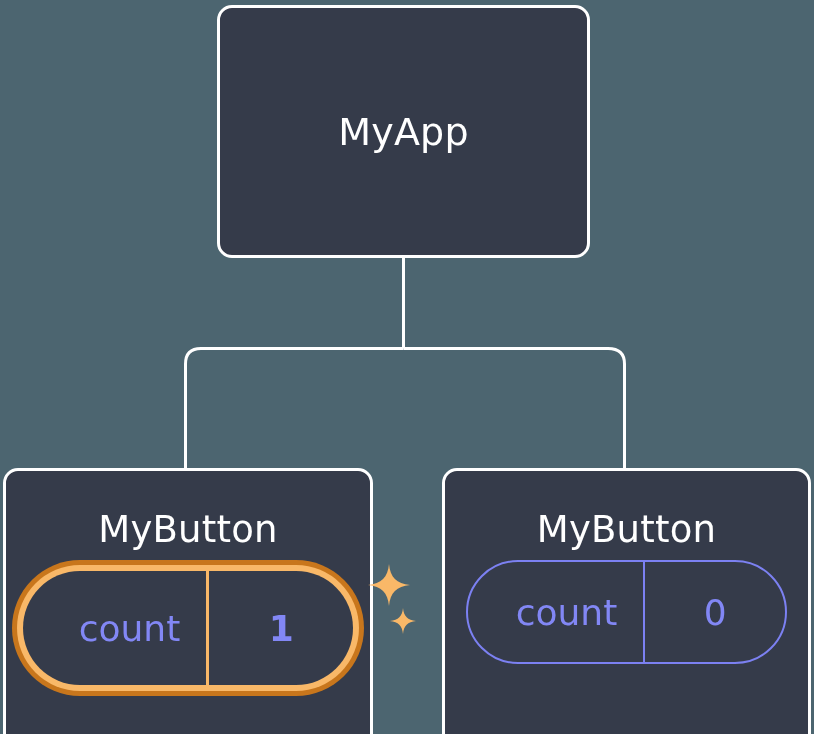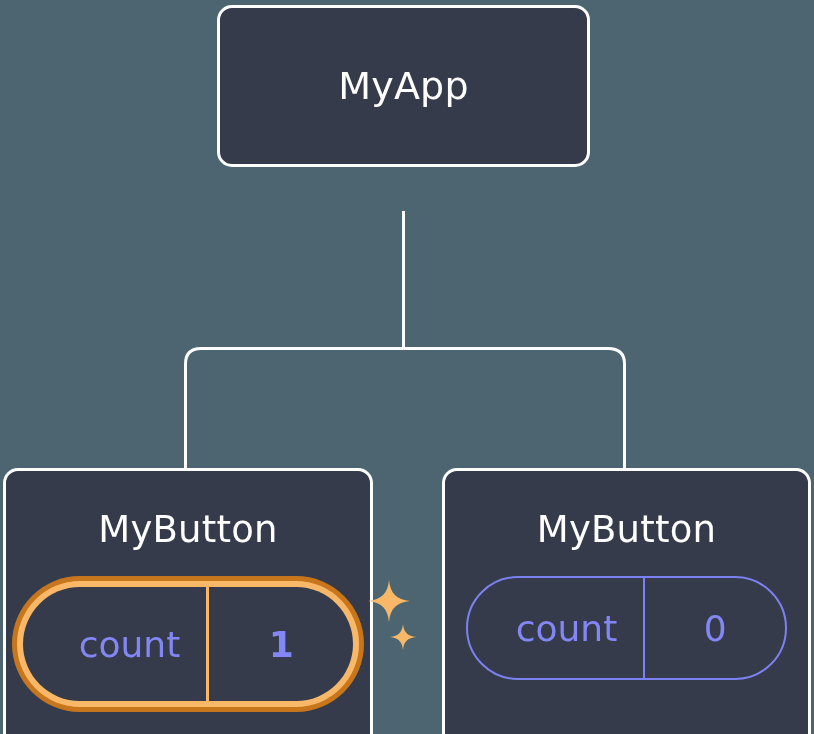--- a/index.html
+++ b/index.html
@@ -42,21 +42,21 @@
     border-radius: 15px;
     display: flex;
     flex-direction: column;
     align-items: center;
   }
 
   #node-app {
     left: 217px;
     top: 5px;
     width: 373px;
-    height: 162px;
+    height: 253px;
     justify-content: center;
   }
 
   #node-btn-left {
     left: 3px;
     top: 468px;
     width: 370px;
     height: 290px;
     padding-top: 40px;
   }
@@ -78,21 +78,21 @@
     white-space: nowrap;
   }
 
   #node-app .node-title {
     font-size: 38px;
   }
 
   
   .pill-wrap {
     position: relative;
-    margin-top: 28px;
+    margin-top: 12px;
   }
 
   
   .pill {
     box-sizing: border-box;
     display: flex;
     align-items: stretch;
     border: 2px solid #7c81f2;
     border-radius: 999px;
     height: 104px;

